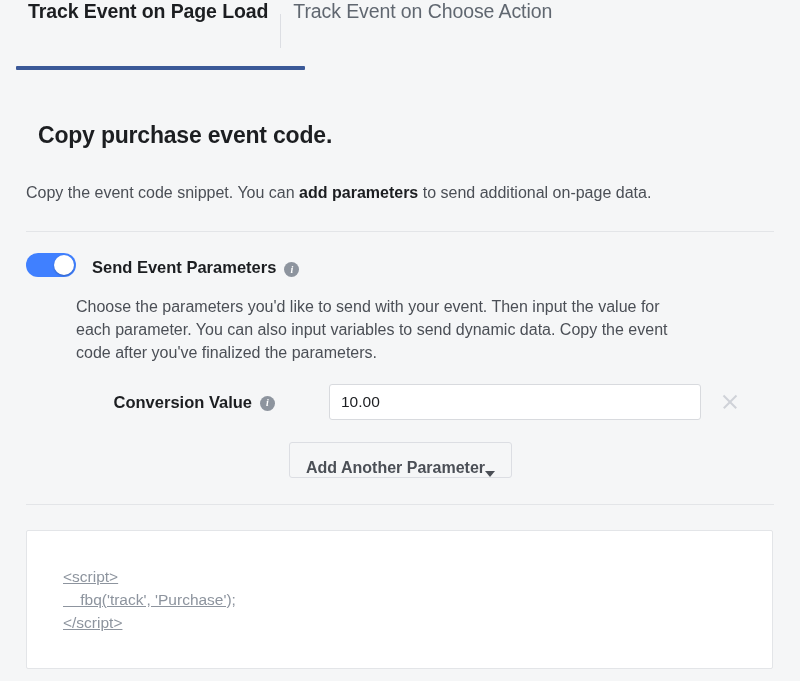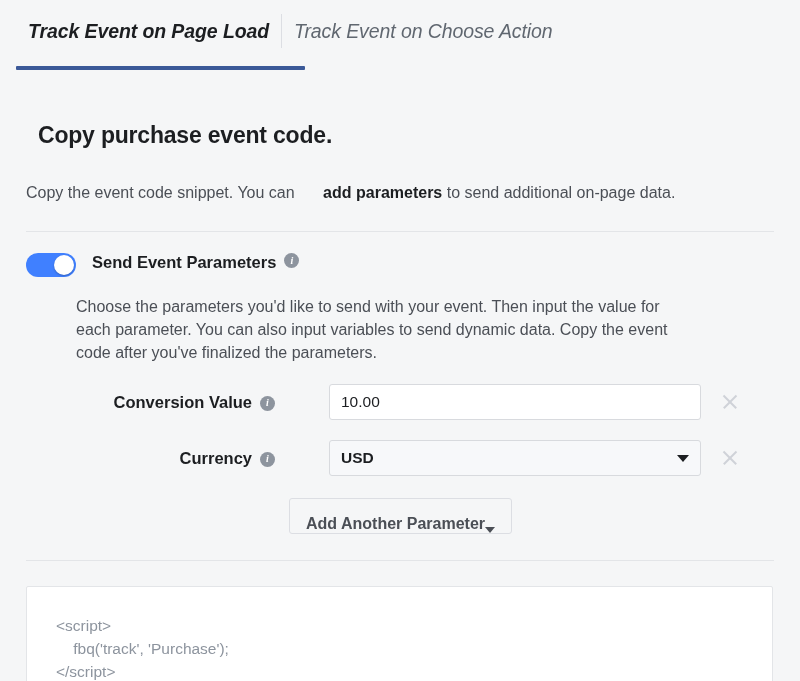--- a/index.html
+++ b/index.html
@@ -22,25 +22,24 @@
     position: relative;
     height: 74px;
     padding-left: 16px;
     display: flex;
     align-items: flex-start;
   }
   .tab {
     position: relative;
     height: 62px;
     display: flex;
-    align-items: center;
+    align-items: flex-start;
     padding: 0 12px;
     cursor: pointer;
     white-space: nowrap;
-    font-style: italic;
   }
   .tab-label {
     font-size: 19.5px;
     letter-spacing: -0.1px;
   }
   .tab.active .tab-label {
     font-weight: bold;
     color: #1c1e21;
   }
   .tab.inactive .tab-label {
@@ -76,33 +75,33 @@
     letter-spacing: -0.2px;
     color: #1c1e21;
   }
   .page-desc {
     margin: 0;
     padding-top: 22px;
     font-size: 16px;
     color: #4b4f56;
     line-height: 20px;
   }
-  .page-desc b { font-weight: bold; color: #1c1e21; margin-left: 24px; }
+  .page-desc b { font-weight: bold; color: #1c1e21; }
 
   .divider {
     height: 1px;
     background: #e3e5e8;
     margin: 0;
   }
   .divider-top { margin-top: 28px; }
 
   
   .toggle-row {
     display: flex;
-    align-items: flex-start;
+    align-items: flex-end;
     padding-top: 21px;
   }
   .switch {
     width: 50px;
     height: 24px;
     border-radius: 12px;
     background: #4080ff;
     position: relative;
     flex: 0 0 auto;
     cursor: pointer;
@@ -266,26 +265,27 @@
     margin-top: 25px;
     margin-left: 26px;
     width: 747px;
     min-height: 118px;
     background: #ffffff;
     border: 1px solid #e3e5e8;
     border-radius: 2px;
     padding: 22px 24px;
   }
   .code-text {
-    margin: 5px;
+    margin: 12px;
     font-family: "Liberation Sans", sans-serif;
     font-size: 15.5px;
     line-height: 23px;
     color: #8d949e;
     white-space: pre;
+    text-decoration: underline;
   }
 </style>
 </head>
 <body>
 
 <div class="tabs">
   <div class="tab active">
     <span class="tab-label">Track Event on Page Load</span>
   </div>
   <div class="tab-sep"></div>
@@ -318,32 +318,20 @@
     <div class="field-row">
       <div class="field-label">
         <span>Conversion Value</span><span class="info-icon">i</span>
       </div>
       <div class="field-control">
         <input class="text-input" type="text" value="10.00" style="">
       </div>
       <div class="remove-btn"></div>
     </div>
 
-    <div class="field-row">
-      <div class="field-label">
-        <span>Currency</span><span class="info-icon">i</span>
-      </div>
-      <div class="field-control">
-        <div class="select-box">
-          <span class="select-value">USD</span>
-          <span class="caret"></span>
-        </div>
-      </div>
-      <div class="remove-btn"></div>
-    </div>
 
     <div class="add-row">
       <button class="add-btn">
         <span>Add Another Parameter</span>
         <span class="caret-sm"></span>
       </button>
     </div>
 
   </div>
 

